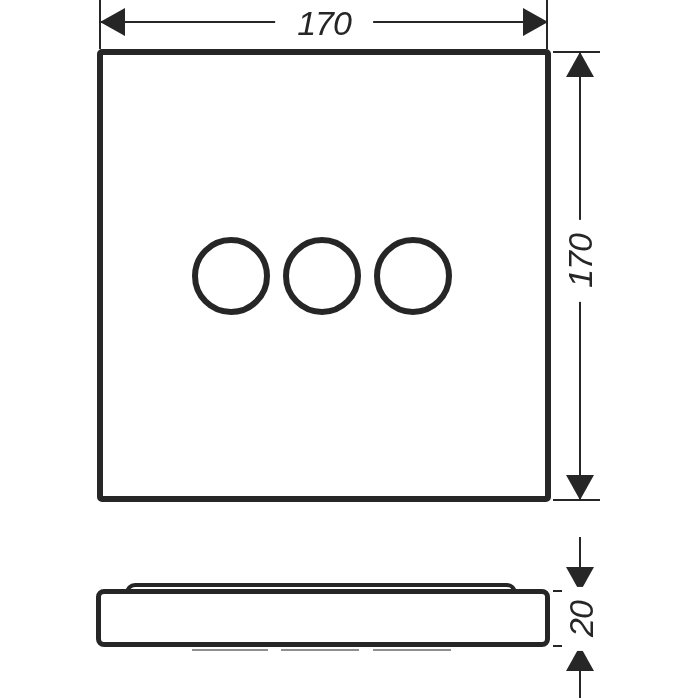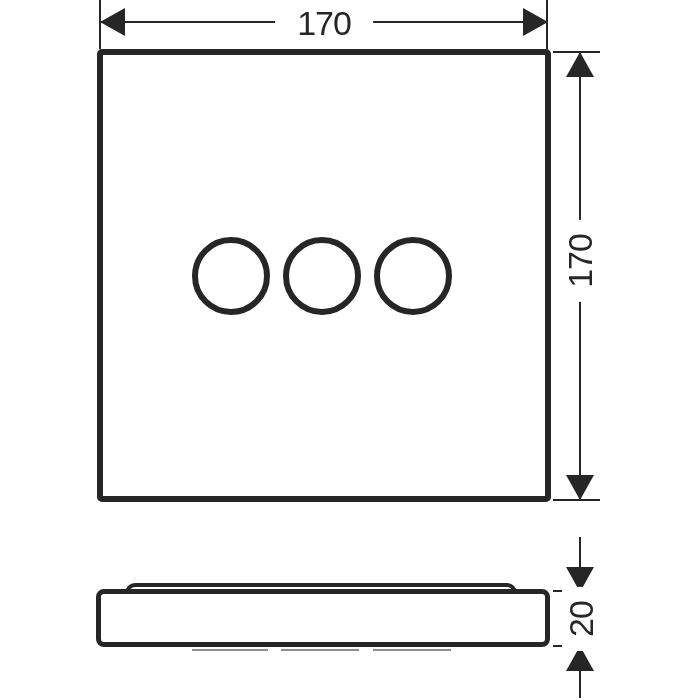--- a/index.html
+++ b/index.html
@@ -7,20 +7,21 @@
     padding: 0;
     background: #ffffff;
   }
   .canvas {
     position: relative;
     width: 600px;
     height: 700px;
     background: var(--paper, #ffffff);
     overflow: hidden;
     font-family: "Liberation Sans", sans-serif;
+    font-style: italic;
   }
   :root {
     --ink: #262626;
     --paper: #ffffff;
     --faint: #8f8f8f;
   }
   .hline, .vline {
     position: absolute;
     background: var(--ink);
   }

